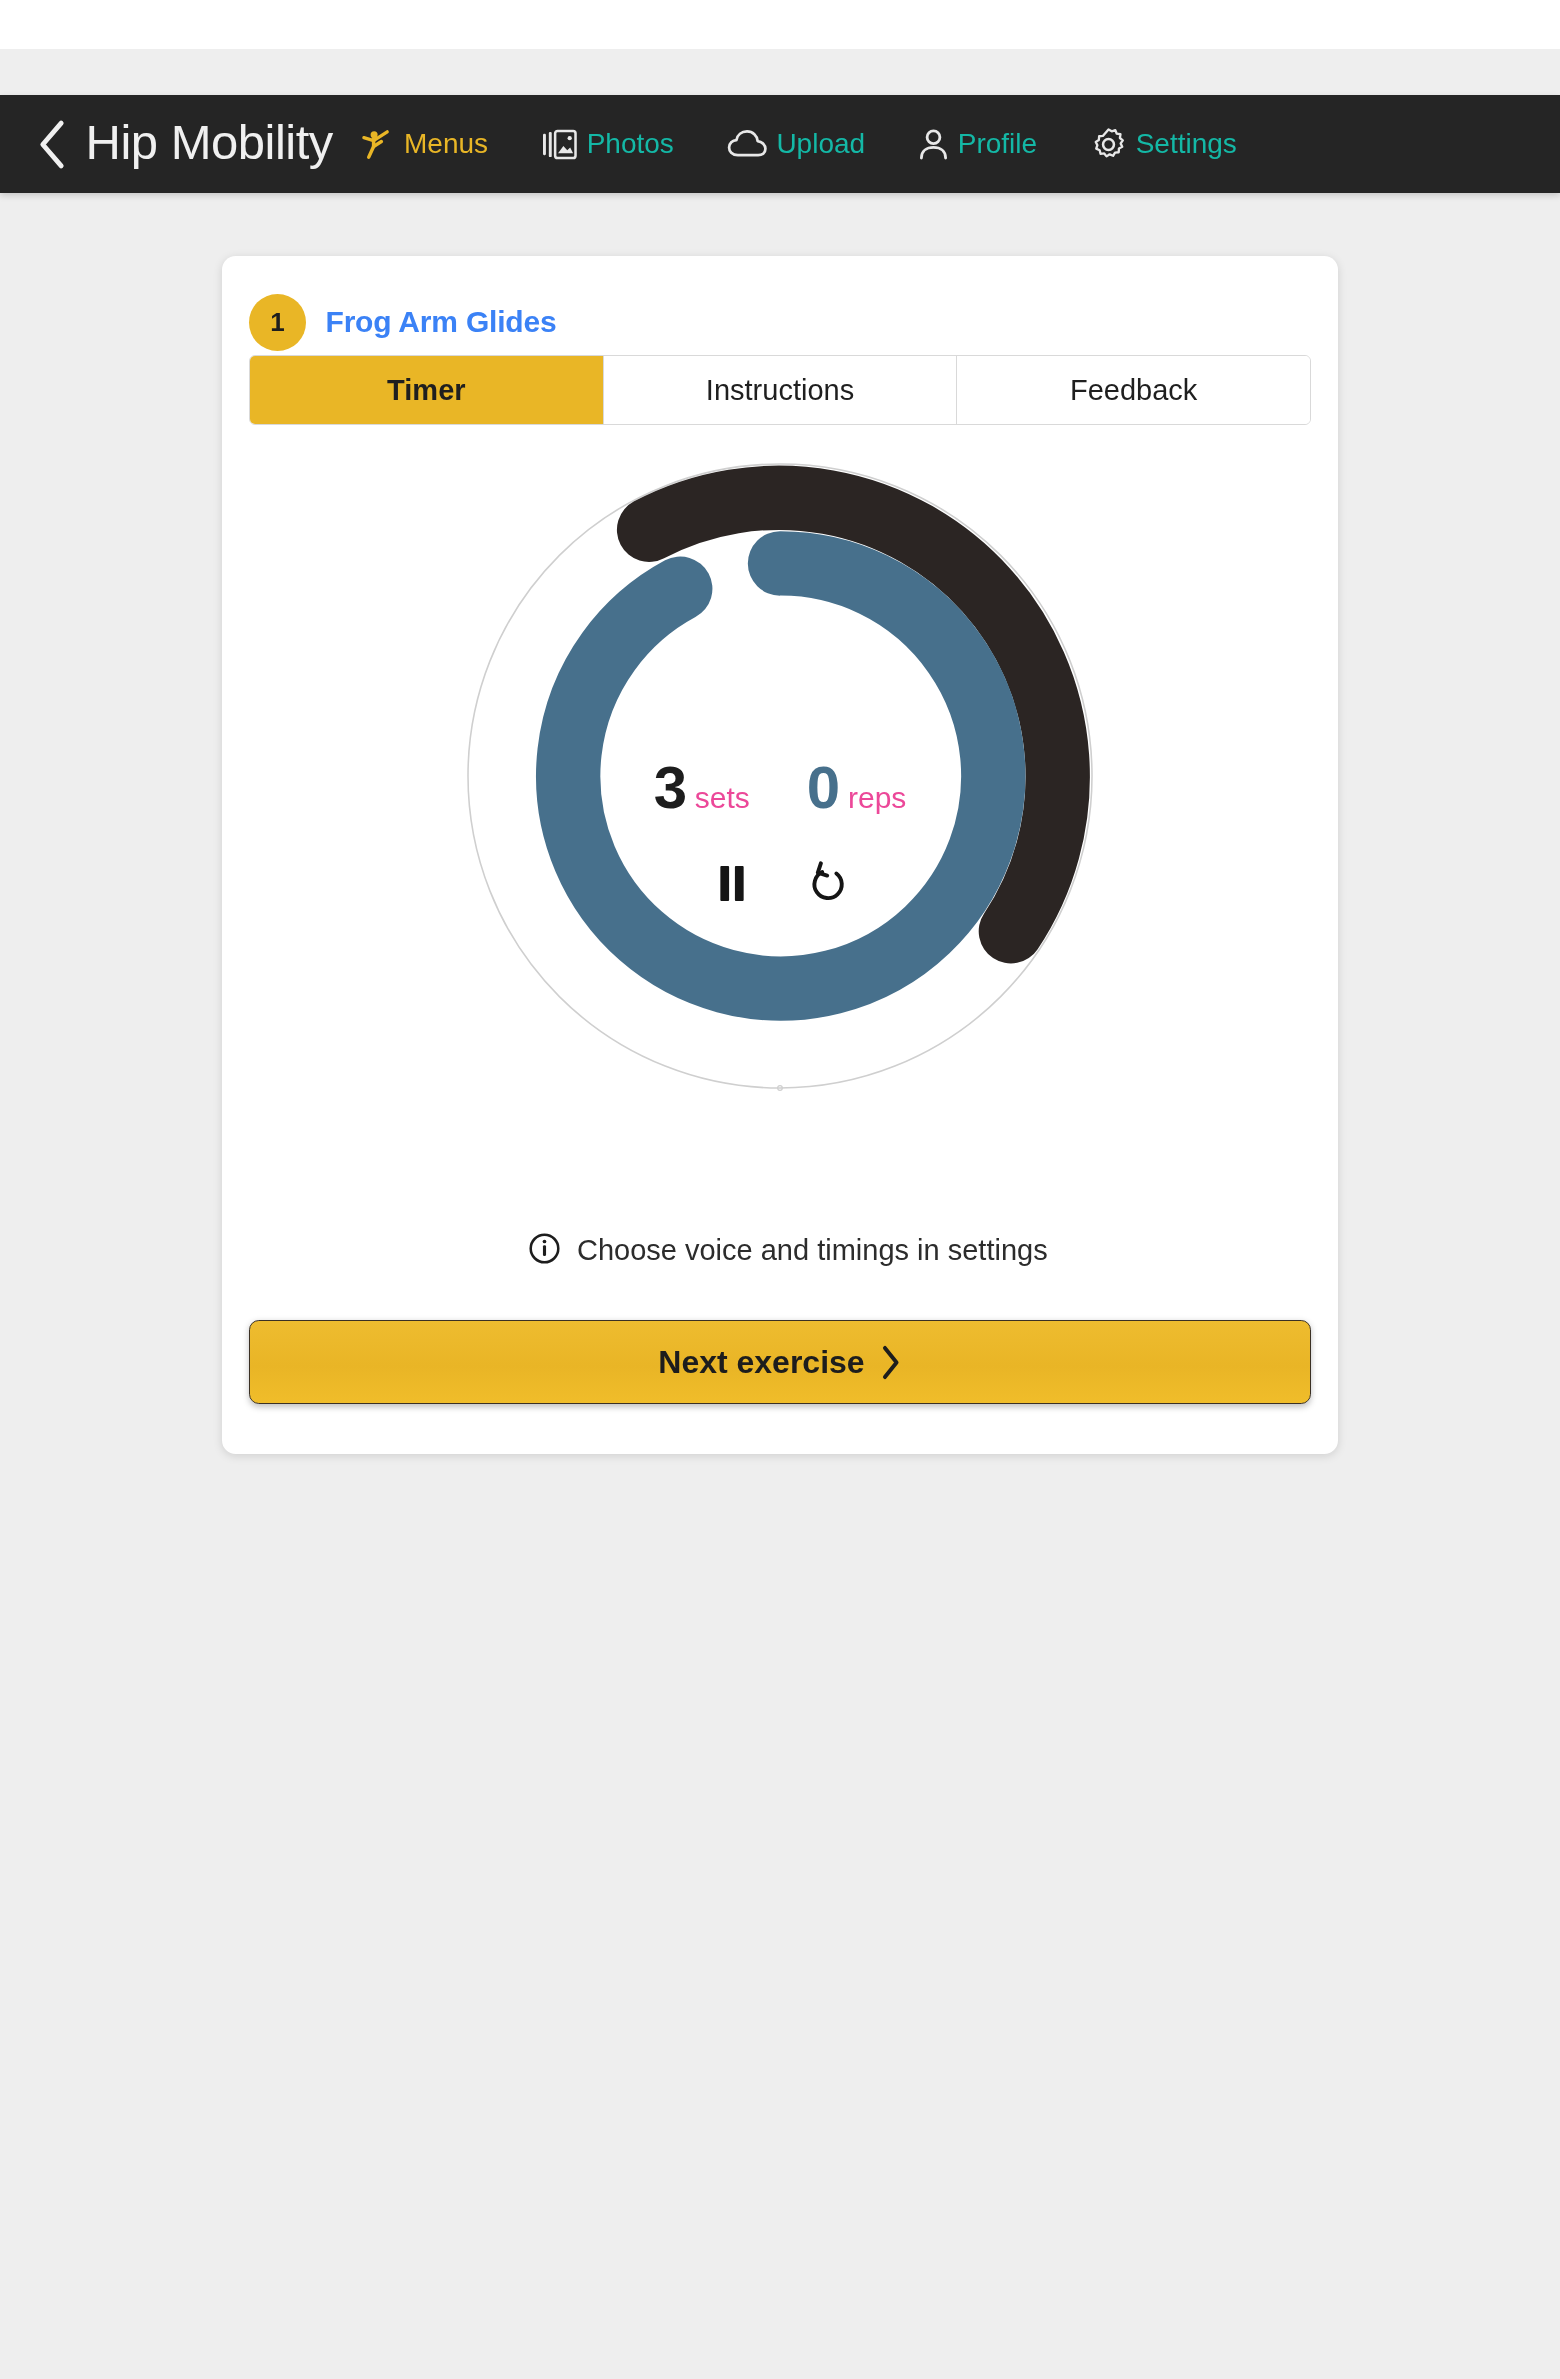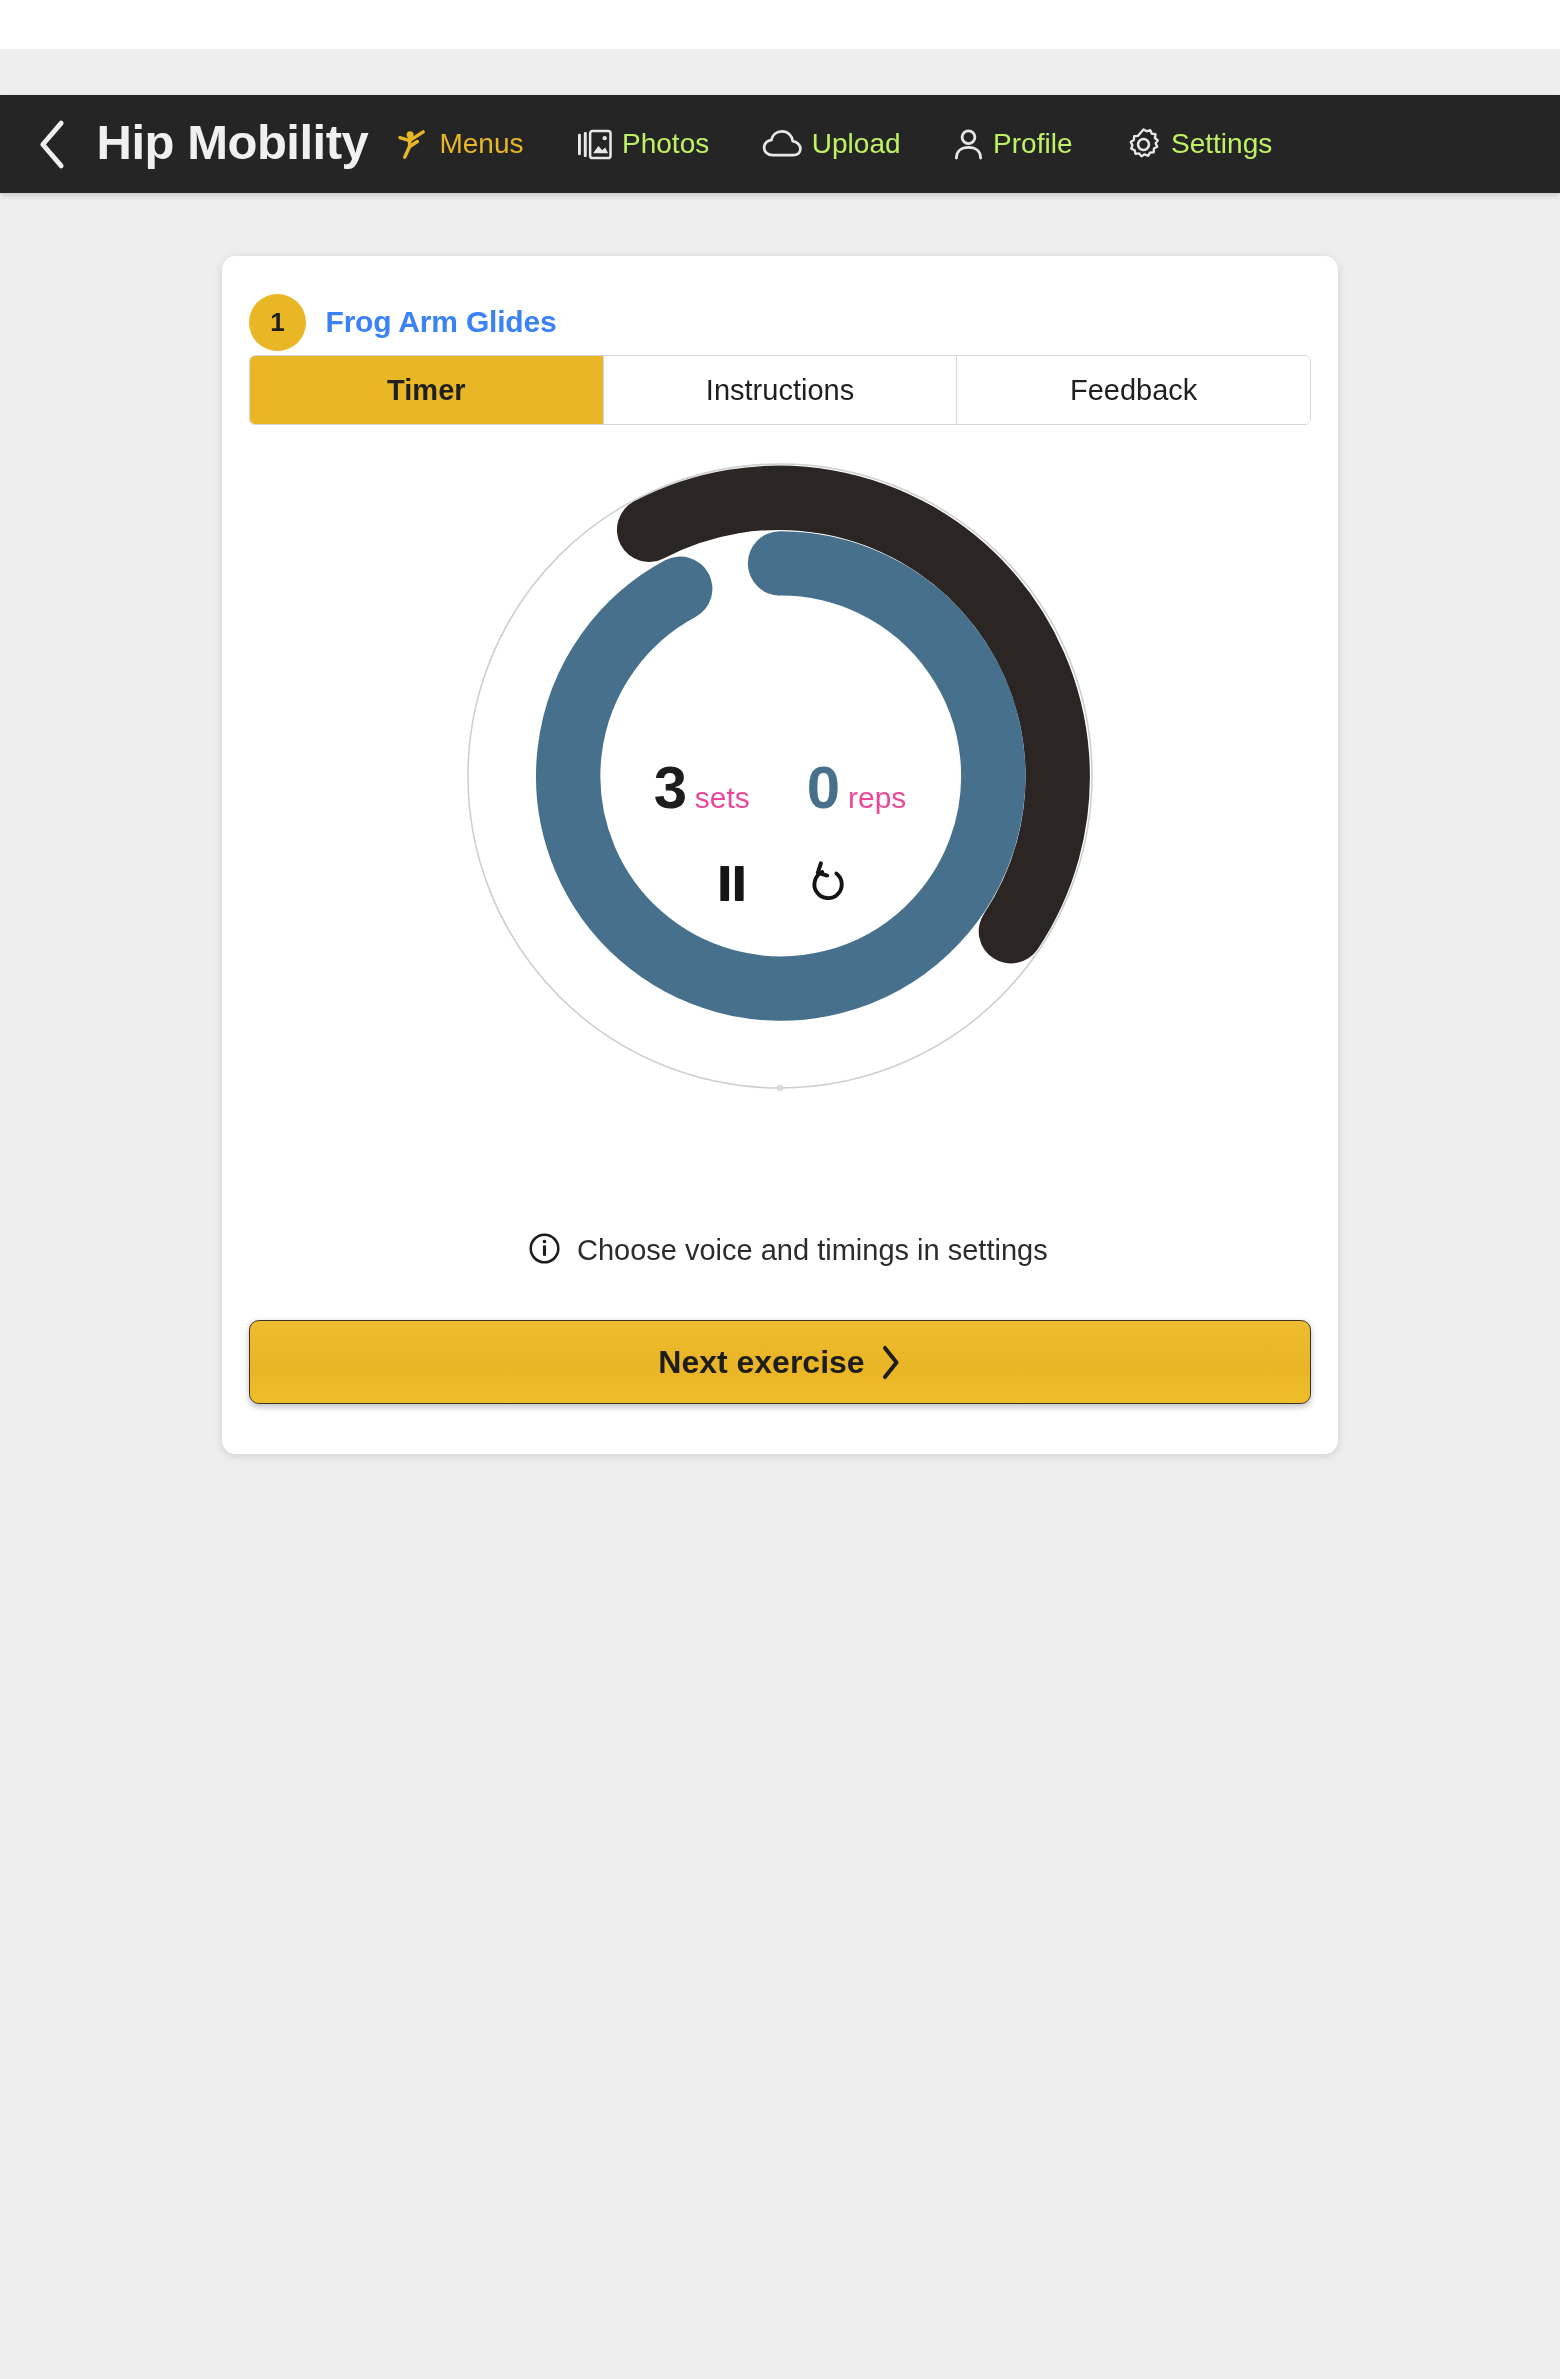--- a/index.html
+++ b/index.html
@@ -41,24 +41,24 @@
     width: 68px; height: 98px;
     display: flex; align-items: center; justify-content: center;
     margin-left: 17.6px;
     cursor: pointer;
   }
   .back-btn svg { display: block; }
 
   .app-title {
     color: #f0f0f0;
     font-size: 49px;
-    font-weight: 700;
+    font-weight: 400;
     letter-spacing: -0.5px;
     white-space: nowrap;
-    margin-left: 11px;
+    margin-left: 0;
     margin-top: -3.9px;
   }
 
   .nav-group {
     display: flex;
     align-items: center;
     margin-left: 21.5px;
     flex: 1;
     height: 98px;
   }
@@ -67,21 +67,21 @@
     align-items: center;
     gap: 8.8px;
     height: 83px;
     padding: 0 5.9px;
     cursor: pointer;
     white-space: nowrap;
   }
   .nav-item .nav-label {
     font-size: 28px;
     font-weight: 400;
-    color: #bef264;
+    color: #14b8a6;
   }
   .nav-item.accent .nav-label { color: #e9b626; }
   .nav-gap { width: 41px; }
   .nav-icon { display: flex; align-items: center; justify-content: center; }
   .nav-icon svg { display: block; }
 
   
   .card {
     position: absolute;
     left: 222px; top: 256px;

